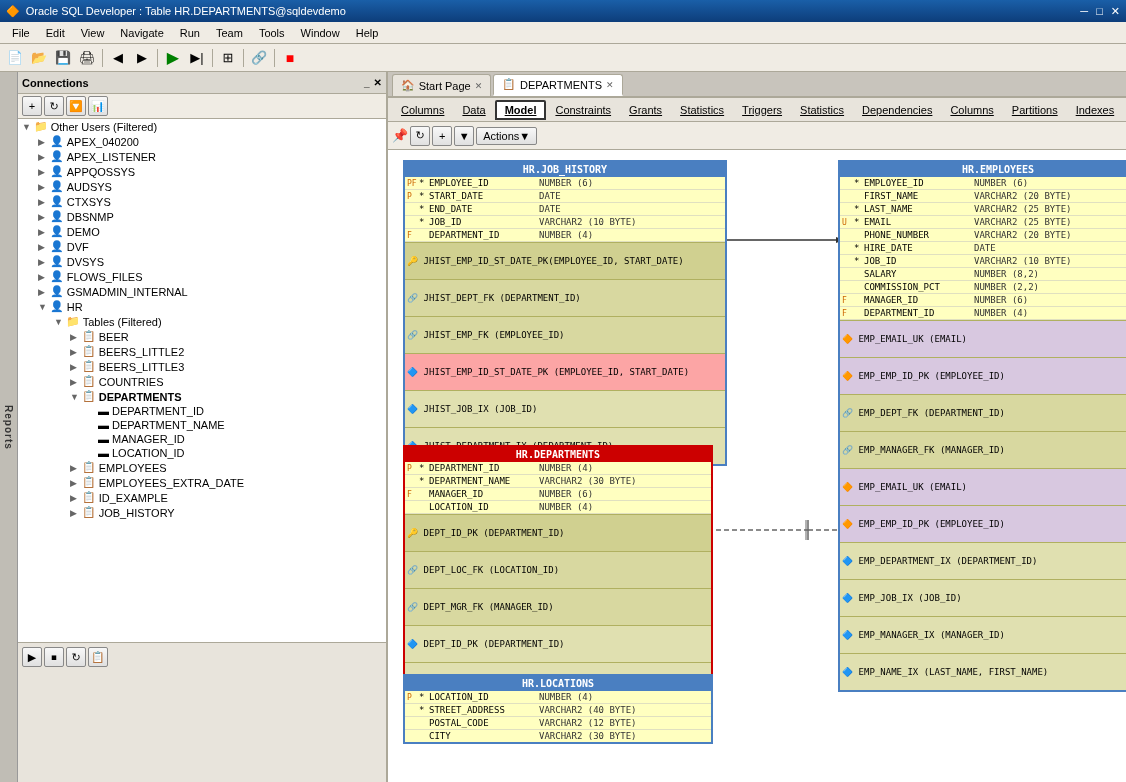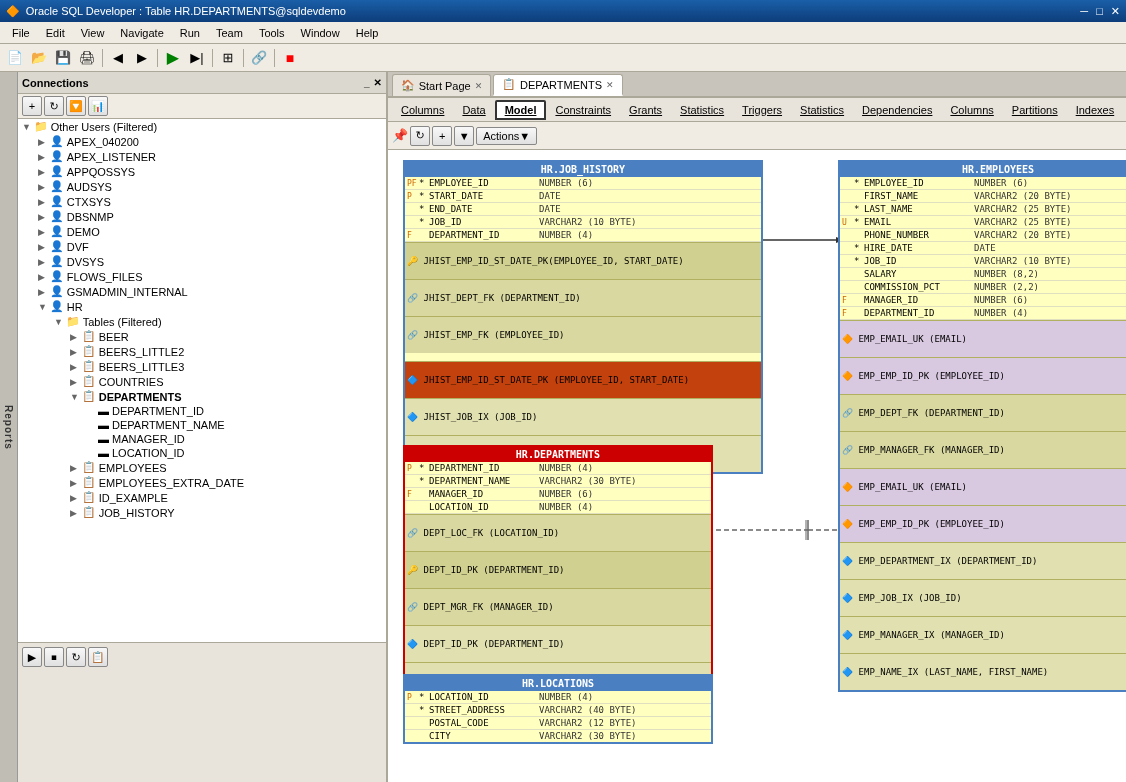--- a/index.html
+++ b/index.html
@@ -551,21 +551,21 @@
           <line x1="160" y1="448" x2="180" y2="448" stroke="#333" stroke-width="1.5"></line>
           <line x1="155" y1="452" x2="185" y2="452" stroke="#333" stroke-width="1.5"></line>
 
           <line x1="155" y1="522" x2="185" y2="522" stroke="#333" stroke-width="1.5"></line>
           <line x1="160" y1="526" x2="180" y2="526" stroke="#333" stroke-width="1.5"></line>
 
           <path d="M760 390 Q820 390 820 440 Q820 490 760 490" fill="none" stroke="#666" stroke-width="1.5" stroke-dasharray="5,3"></path>
 
         </svg>
 
-        <div class="er-table" style="left:15px; top:10px; width:360px;">
+        <div class="er-table" style="left:15px; top:10px; width:324px;">
           <div class="er-table-header">HR.JOB_HISTORY</div>
           <div class="er-table-row">
             <span class="er-col-flag">PF</span>
             <span class="er-col-flag2">*</span>
             <span class="er-col-name">EMPLOYEE_ID</span>
             <span class="er-col-type">NUMBER (6)</span>
           </div>
           <div class="er-table-row">
             <span class="er-col-flag">P</span>
             <span class="er-col-flag2">*</span>
@@ -595,21 +595,21 @@
             🔑 JHIST_EMP_ID_ST_DATE_PK(EMPLOYEE_ID, START_DATE)
           </div>
 
           <div class="er-section-divider" style="background:#d8d8a0;">
             🔗 JHIST_DEPT_FK (DEPARTMENT_ID)
           </div>
           <div class="er-section-divider" style="background:#d8d8a0;">
             🔗 JHIST_EMP_FK (EMPLOYEE_ID)
           </div>
 
-          <div class="er-section-divider" style="background:#c2410c;margin-top:8px;">
+          <div class="er-section-divider" style="background:#fca5a5;">
             🔷 JHIST_EMP_ID_ST_DATE_PK (EMPLOYEE_ID, START_DATE)
           </div>
           <div class="er-section-divider" style="background:#e0e0b0;">
             🔷 JHIST_JOB_IX (JOB_ID)
           </div>
           <div class="er-section-divider" style="background:#e0e0b0;">
             🔷 JHIST_DEPARTMENT_IX (DEPARTMENT_ID)
           </div>
         </div>
 
@@ -737,26 +737,26 @@
             <span class="er-col-name">MANAGER_ID</span>
             <span class="er-col-type">NUMBER (6)</span>
           </div>
           <div class="er-table-row">
             <span class="er-col-flag"></span>
             <span class="er-col-flag2"></span>
             <span class="er-col-name">LOCATION_ID</span>
             <span class="er-col-type">NUMBER (4)</span>
           </div>
 
+          <div class="er-section-divider">
+            🔑 DEPT_ID_PK (DEPARTMENT_ID)
+          </div>
+
           <div class="er-section-divider" style="background:#d8d8a0;">
             🔗 DEPT_LOC_FK (LOCATION_ID)
-          </div>
-
-          <div class="er-section-divider">
-            🔑 DEPT_ID_PK (DEPARTMENT_ID)
           </div>
           <div class="er-section-divider" style="background:#d8d8a0;">
             🔗 DEPT_MGR_FK (MANAGER_ID)
           </div>
 
           <div class="er-section-divider" style="background:#e0e0b0;">
             🔷 DEPT_ID_PK (DEPARTMENT_ID)
           </div>
           <div class="er-section-divider" style="background:#e0e0b0;">
             🔷 DEPT_LOCATION_IX (LOCATION_ID)

